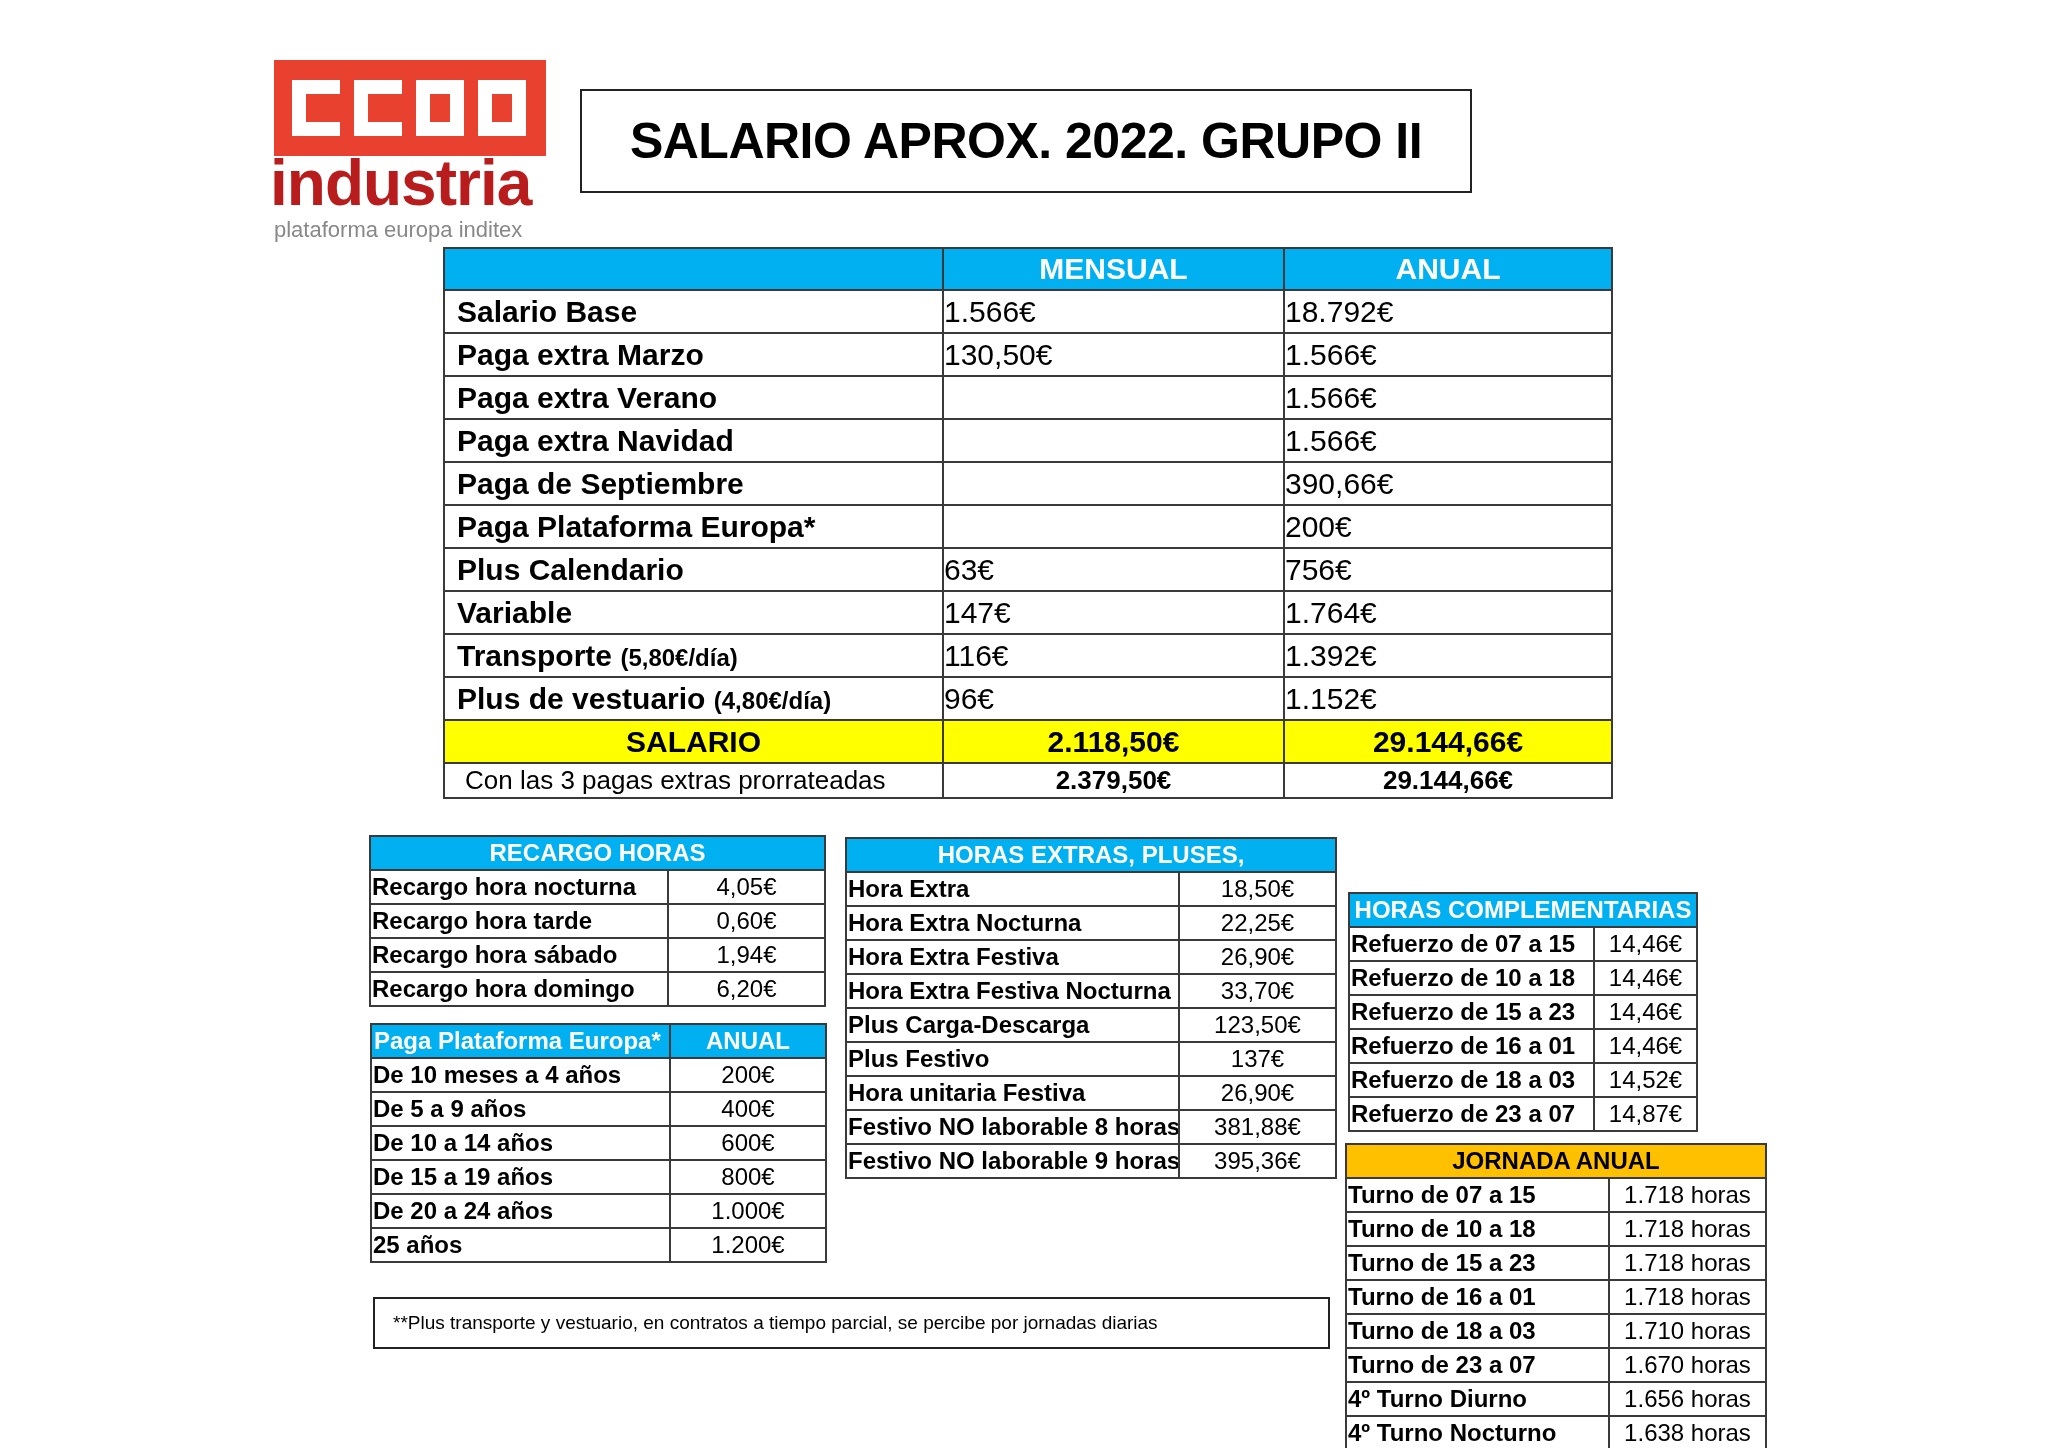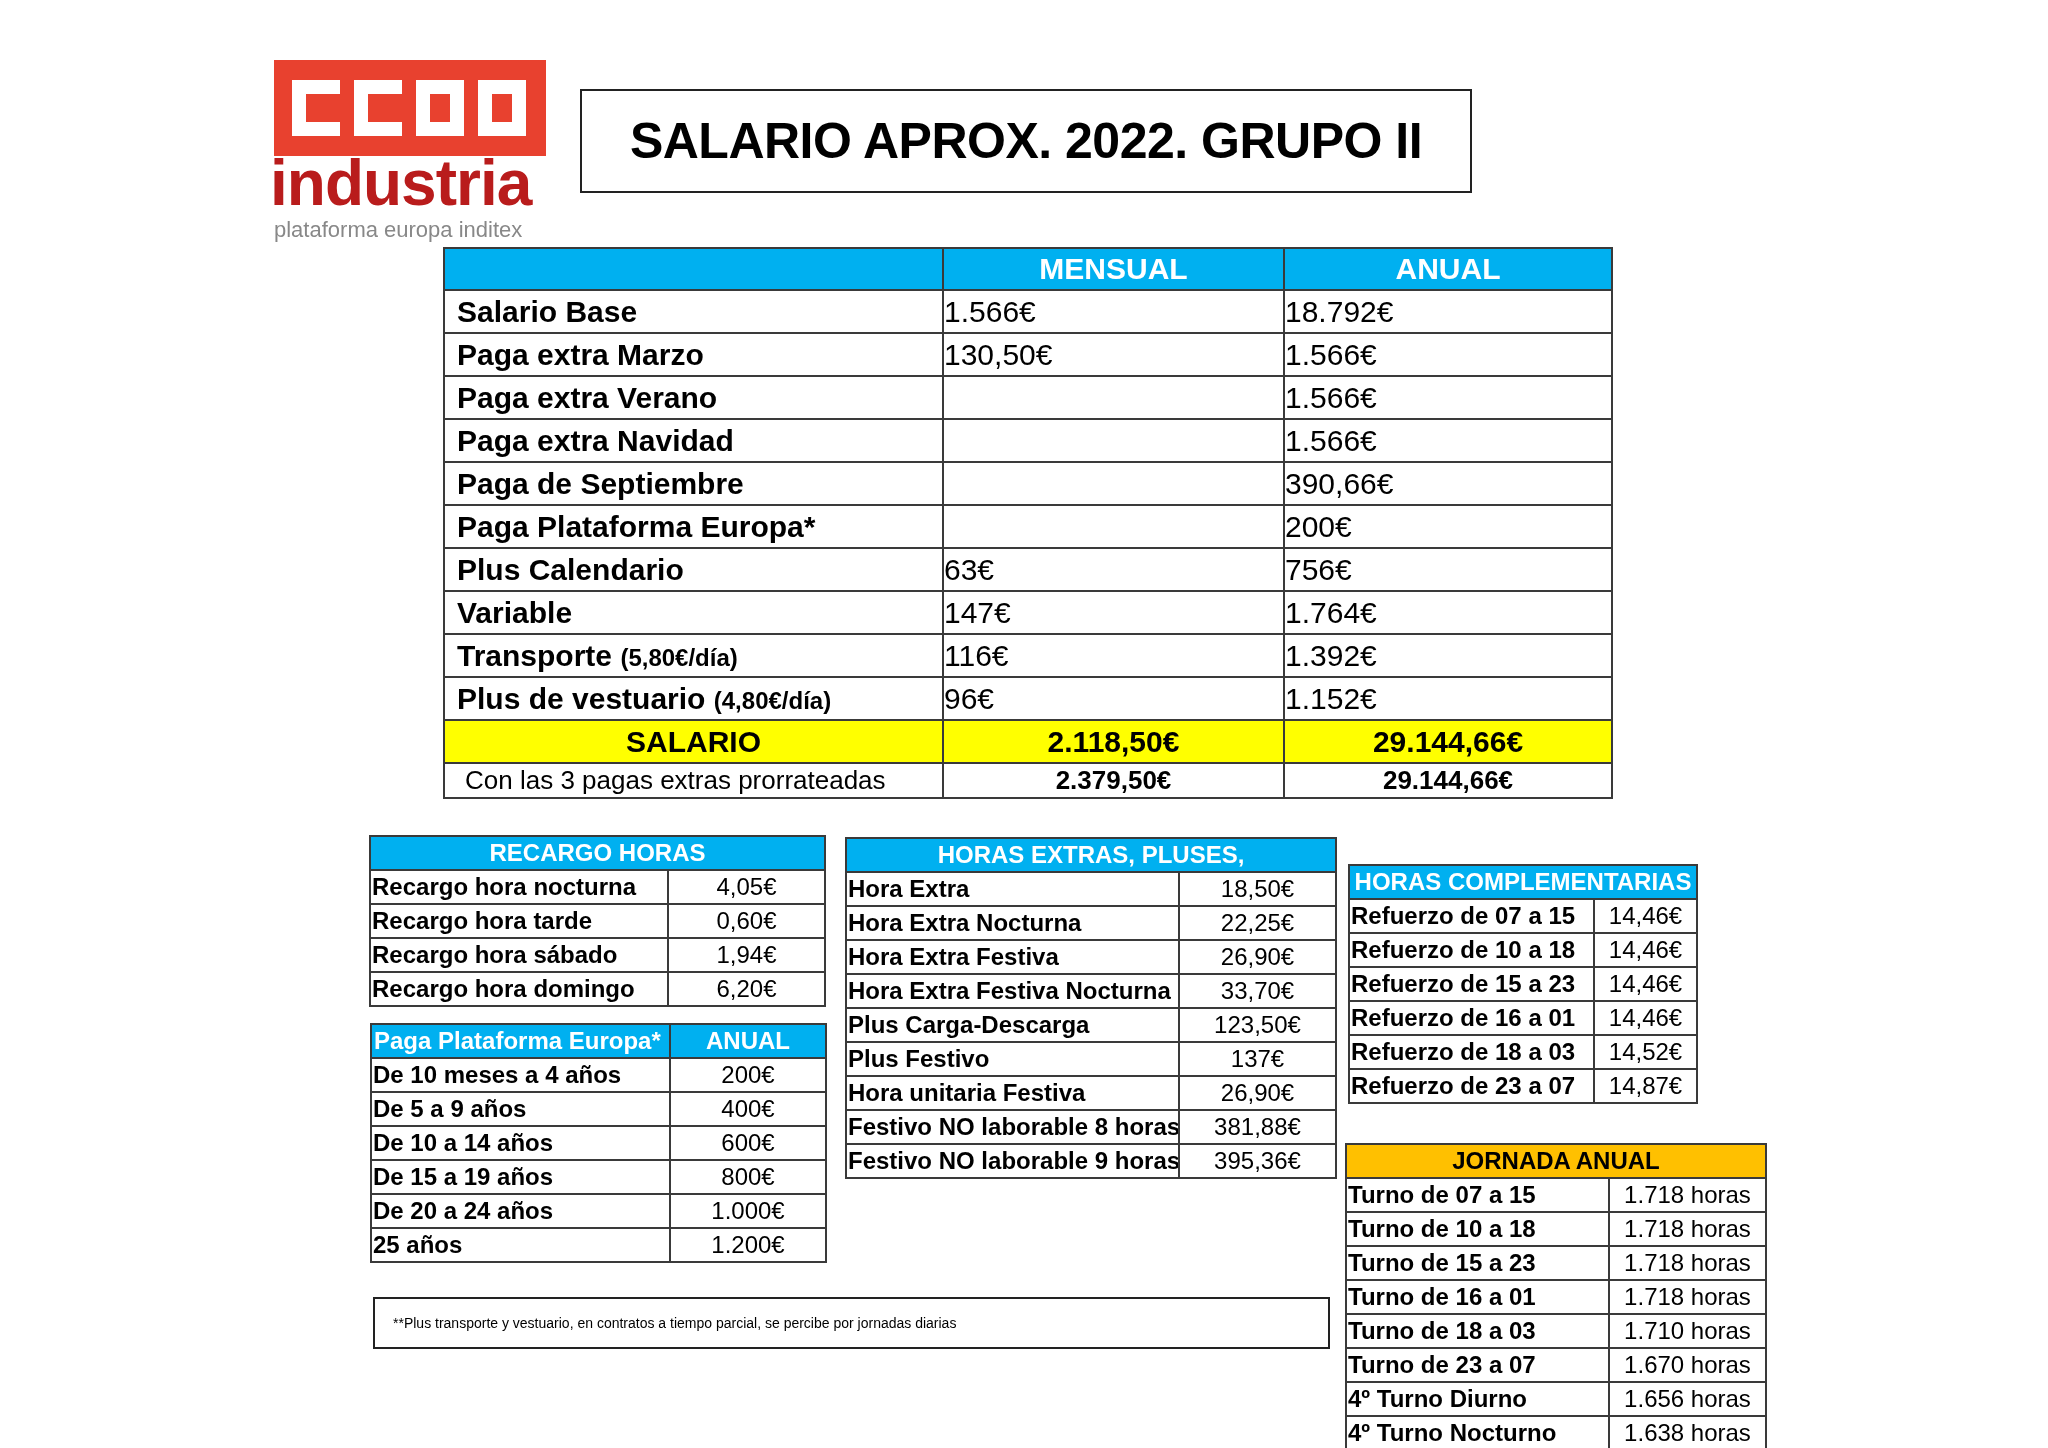--- a/index.html
+++ b/index.html
@@ -39,21 +39,21 @@
   .main .prorr .c { text-align:center; font-weight:bold; }
 
   
   .small-t td { height:32px; font-size:24px; }
   .small-t .lbl { font-weight:bold; padding-left:1px; }
   .small-t .val { text-align:center; }
   .small-t .hdr { height:32px; text-align:center; font-size:24px; }
   .small-t .hdr.left { text-align:left; padding-left:2px; }
 
   .note-box { left:373px; top:1297px; width:957px; height:52px; border:2px solid #222; box-sizing:border-box;
-              padding-left:18px; display:flex; align-items:center; font-size:14px; }
+              padding-left:18px; display:flex; align-items:center; font-size:19px; }
 </style>
 </head>
 <body>
 
 <div class="abs logo-box">
   <div class="logo-letters">
     <div class="logo-c"></div>
       <div class="logo-c"></div>
       <div class="logo-o"></div>
       <div class="logo-o"></div>
@@ -247,21 +247,21 @@
         <td class="lbl">Festivo NO laborable 8 horas</td>
         <td class="val">381,88€</td>
       </tr>
   <tr>
         <td class="lbl">Festivo NO laborable 9 horas</td>
         <td class="val">395,36€</td>
       </tr>
 </tbody>
   </table>
 
-<table class="small-t" style="left:1348px; top:864px; width:348px;">
+<table class="small-t" style="left:1348px; top:892px; width:348px;">
   <colgroup>
       <col style="width:245px">
       <col style="width:103px">
     </colgroup>
   <tbody>
       <tr>
         <td colspan="2" class="hdr hdr-blue">HORAS COMPLEMENTARIAS</td>
       </tr>
   <tr>
         <td class="lbl">Refuerzo de 07 a 15</td>

